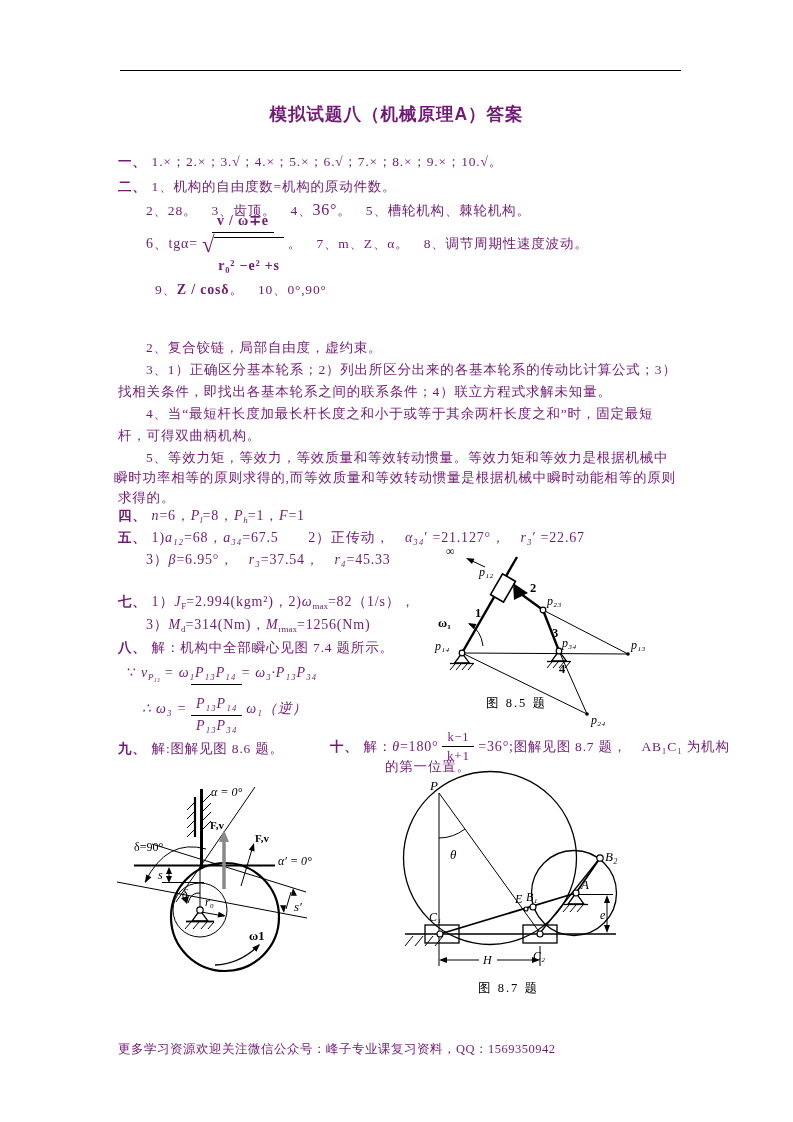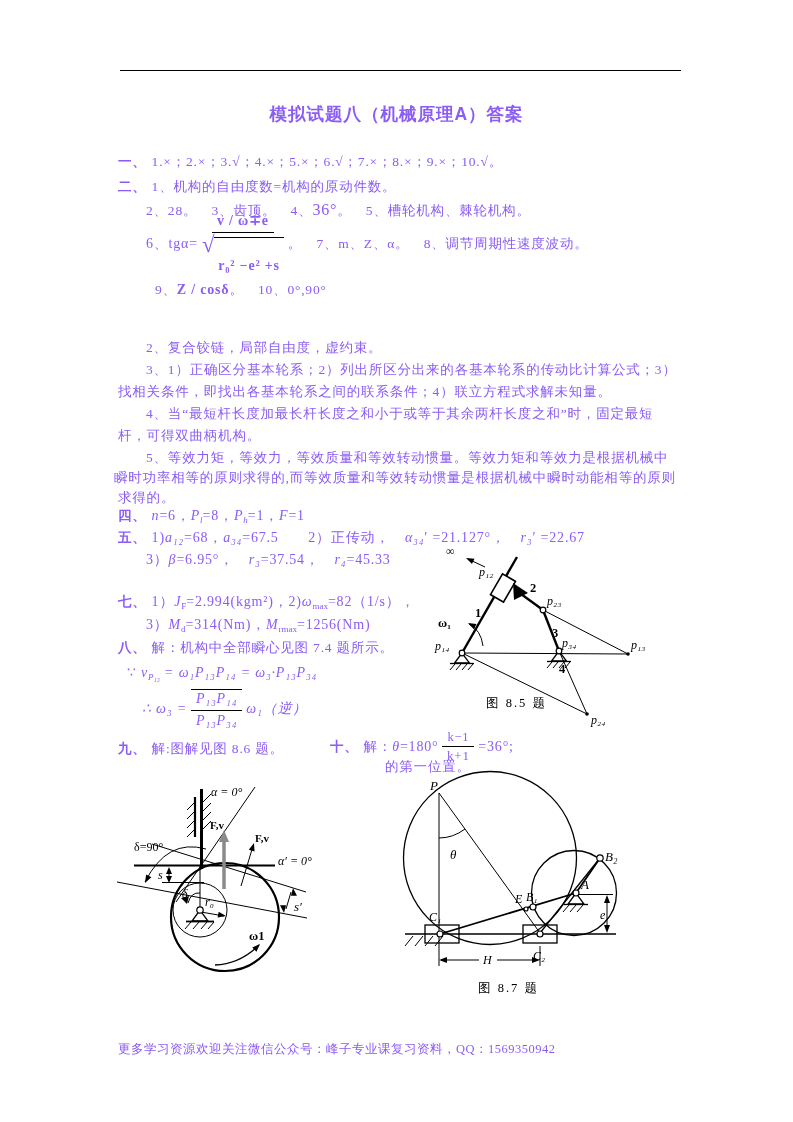--- a/index.html
+++ b/index.html
@@ -1,35 +1,35 @@
 <!DOCTYPE html>
 <html><head>
 <meta charset="utf-8">
 <style>
   html,body{margin:0;padding:0;background:#e8e8e8;}
   .page{position:relative;width:793px;height:1122px;background:#ffffff;margin:0 auto;
-        font-family:"Liberation Serif",serif;color:#8b5cf6;overflow:hidden;}
+        font-family:"Liberation Serif",serif;color:#701a75;overflow:hidden;}
   .topline{position:absolute;left:120px;top:70px;width:561px;border-top:1.7px solid #000;}
   .title{position:absolute;top:102px;left:0;width:100%;text-align:center;font-size:17.5px;
          font-weight:700;font-family:"Liberation Sans",sans-serif;letter-spacing:1px;}
   .ln{position:absolute;left:118px;font-size:13.5px;line-height:20px;white-space:nowrap;
       letter-spacing:0.8px;}
   .mk{font-weight:700;font-family:"Liberation Sans",sans-serif;margin-right:5px;}
   .t-n{}
   .t-i{font-style:italic;}
   .t-sub{font-size:9px;vertical-align:-3px;letter-spacing:0;}
   .t-si{font-size:9px;vertical-align:-3px;font-style:italic;letter-spacing:0;}
   .t-lg{font-size:16px;}
   .fm{font-size:14px;}
   .fm-i{font-style:italic;font-size:14px;}
   .bold{font-weight:700;}
   .frow{display:flex;align-items:center;}
   .frac{display:inline-flex;flex-direction:column;align-items:center;margin:0 4px;line-height:1.2;}
   .frac .num{display:block;border-bottom:1.3px solid #000;padding:0 5px 2px;font-family:Liberation Serif, serif;}
-  .frac .num.oline{border-top:1.3px solid #000;padding-top:1px;}
+  .frac .num.oline{border-top:1.3px solid #000;padding-top:11px;}
   .frac .den{display:flex;align-items:flex-start;padding-top:2px;}
   .rad{font-size:23px;line-height:0.9;font-weight:700;margin-right:-1px;}
   .rdc{border-top:1.5px solid #000;font-weight:700;padding:20px 4px 0;margin-top:2px;}
   .footer{position:absolute;left:118px;top:1041px;font-size:12.5px;letter-spacing:0.5px;}
   svg.fig{position:absolute;overflow:visible;}
   svg text{font-family:"Liberation Serif",serif;font-size:12px;font-style:italic;}
   svg text.cn{font-style:normal;font-size:12.5px;letter-spacing:2px;}
   svg text.bn{font-style:normal;font-weight:700;font-size:12.5px;}
   svg text.sym{font-style:normal;font-size:12px;}
   .thin{stroke:#000;stroke-width:1;fill:none;}
@@ -121,20 +121,21 @@
   </div>
   <div class="ln frow" style="top:727px;left:330px;height:40px">
     <span class="mk">十、</span>
     <span>解：</span>
     <span class="fm"><span class="t-i">θ</span><span>=180°</span></span>
     <span class="frac" style="line-height:1.05">
       <span class="num" style="font-size:12.5px">k−1</span>
       <span class="den" style="font-size:13px">k+1</span>
     </span>
     <span class="fm">=36°;</span>
+    <span>图解见图 8.7 题，　AB₁C₁ 为机构</span>
   </div>
   <div class="ln" style="top:757px;left:385px">的第一位置。</div>
 
   <svg class="fig" style="left:433px;top:542px;width:255px;height:195px" viewBox="0 0 255 195">
 
     <line class="thin" x1="29" y1="111" x2="195" y2="112"></line>
     <line class="thin" x1="110" y1="68" x2="195" y2="112"></line>
     <line class="thin" x1="29" y1="111" x2="154" y2="172"></line>
     <line class="thin" x1="126" y1="109" x2="154" y2="172"></line>
 

